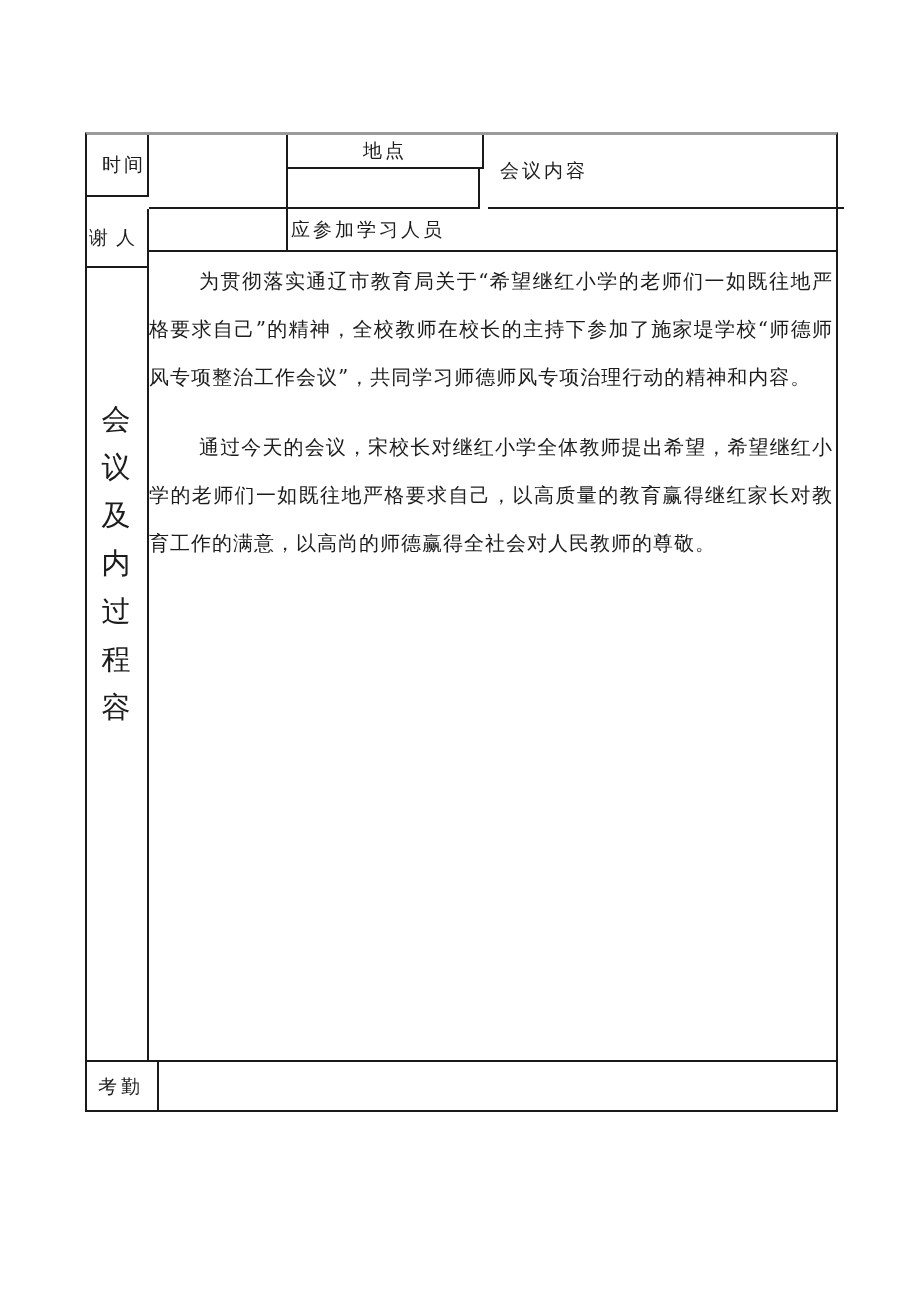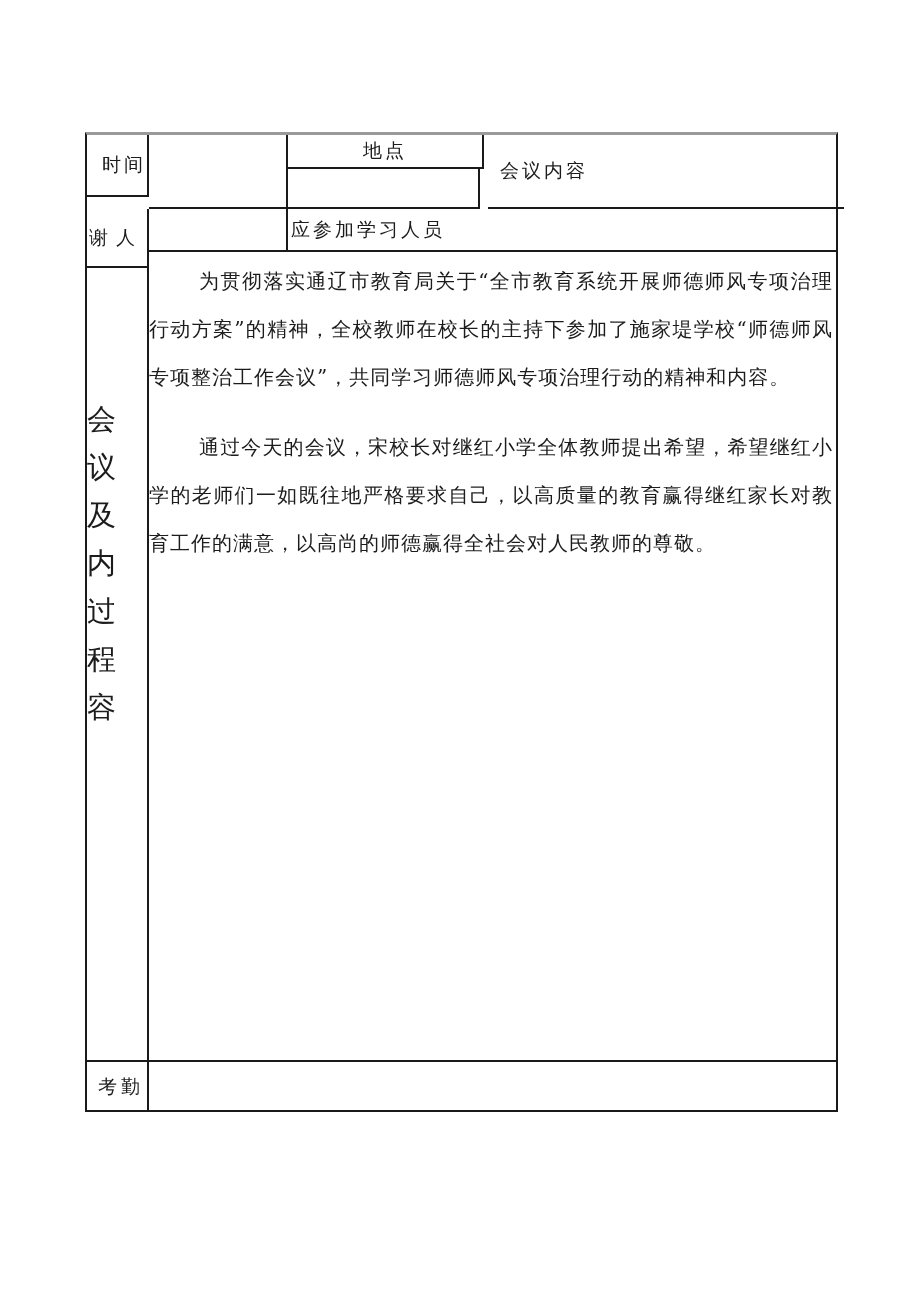--- a/index.html
+++ b/index.html
@@ -34,35 +34,35 @@
   .c-place-label     { left: 201px; top: 0;  width: 196px; height: 34px; justify-content: center; }
   .c-place-value     { left: 201px; top: 34px; width: 192px; height: 40px; }
   .c-meeting-content { left: 393px; top: 0;  width: 356px; height: 74px; padding-left: 12px; margin-left: 8px; }
 
   
   .c-host            { left: 0;   top: 74px; width: 62px;  height: 59px; padding-left: 2px; letter-spacing: 8px; }
   .c-host-value      { left: 62px; top: 74px; width: 139px; height: 43px; }
   .c-participants    { left: 201px; top: 74px; width: 548px; height: 43px; padding-left: 3px; }
 
   
-  .c-process-label   { left: 0;   top: 117px; width: 62px; height: 810px; padding-top: 143px; text-align: left; }
+  .c-process-label   { left: 0;   top: 117px; width: 62px; height: 810px; padding-top: 143px; text-align: center; }
   .c-process-label .vline { font-size: 29px; line-height: 48px; letter-spacing: 2px; }
   .c-process-content { left: 62px; top: 117px; width: 687px; height: 810px; padding: 5px 3px 0 0; overflow: hidden; }
   .c-process-content p {
     margin: 0 0 22px 0;
     font-size: 20px;
     line-height: 48px;
     letter-spacing: 1px;
     text-indent: 50px;
     text-align: justify;
     text-align-last: left;
   }
 
   
-  .c-attendance       { left: 0;   top: 927px; width: 62px;  height: 49px; padding-left: 11px; letter-spacing: 4px; }
+  .c-attendance       { left: 0;   top: 927px; width: 72px;  height: 49px; padding-left: 11px; letter-spacing: 4px; }
   .c-attendance-value { left: 62px; top: 927px; width: 687px; height: 49px; }
 </style>
 </head>
 <body>
 
 <div class="sheet">
   <div class="tbl">
 
     <div class="cell vc lbl br bb c-time">
       <span>时间</span>
@@ -84,21 +84,21 @@
       <span>应参加学习人员</span>
     </div>
 
     <div class="cell br bb c-process-label">
       <div class="vline">会议</div>
       <div class="vline">及内</div>
       <div class="vline">过程</div>
       <div class="vline">容</div>
     </div>
     <div class="cell bb c-process-content">
-      <p>为贯彻落实通辽市教育局关于“全市教育系统开展师德师风专项治理行动方案”的精神，全校教师在校长的主持下参加了施家堤学校“师德师风专项整治工作会议”，共同学习师德师风专项治理行动的精神和内容。</p>
+      <p>为贯彻落实通辽市教育局关于“希望继红小学的老师们一如既往地严格要求自己”的精神，全校教师在校长的主持下参加了施家堤学校“师德师风专项整治工作会议”，共同学习师德师风专项治理行动的精神和内容。</p>
       <p>通过今天的会议，宋校长对继红小学全体教师提出希望，希望继红小学的老师们一如既往地严格要求自己，以高质量的教育赢得继红家长对教育工作的满意，以高尚的师德赢得全社会对人民教师的尊敬。</p>
     </div>
 
     <div class="cell vc lbl br c-attendance">
       <span>考勤</span>
     </div>
     <div class="cell c-attendance-value"></div>
 
   </div>
 </div>

